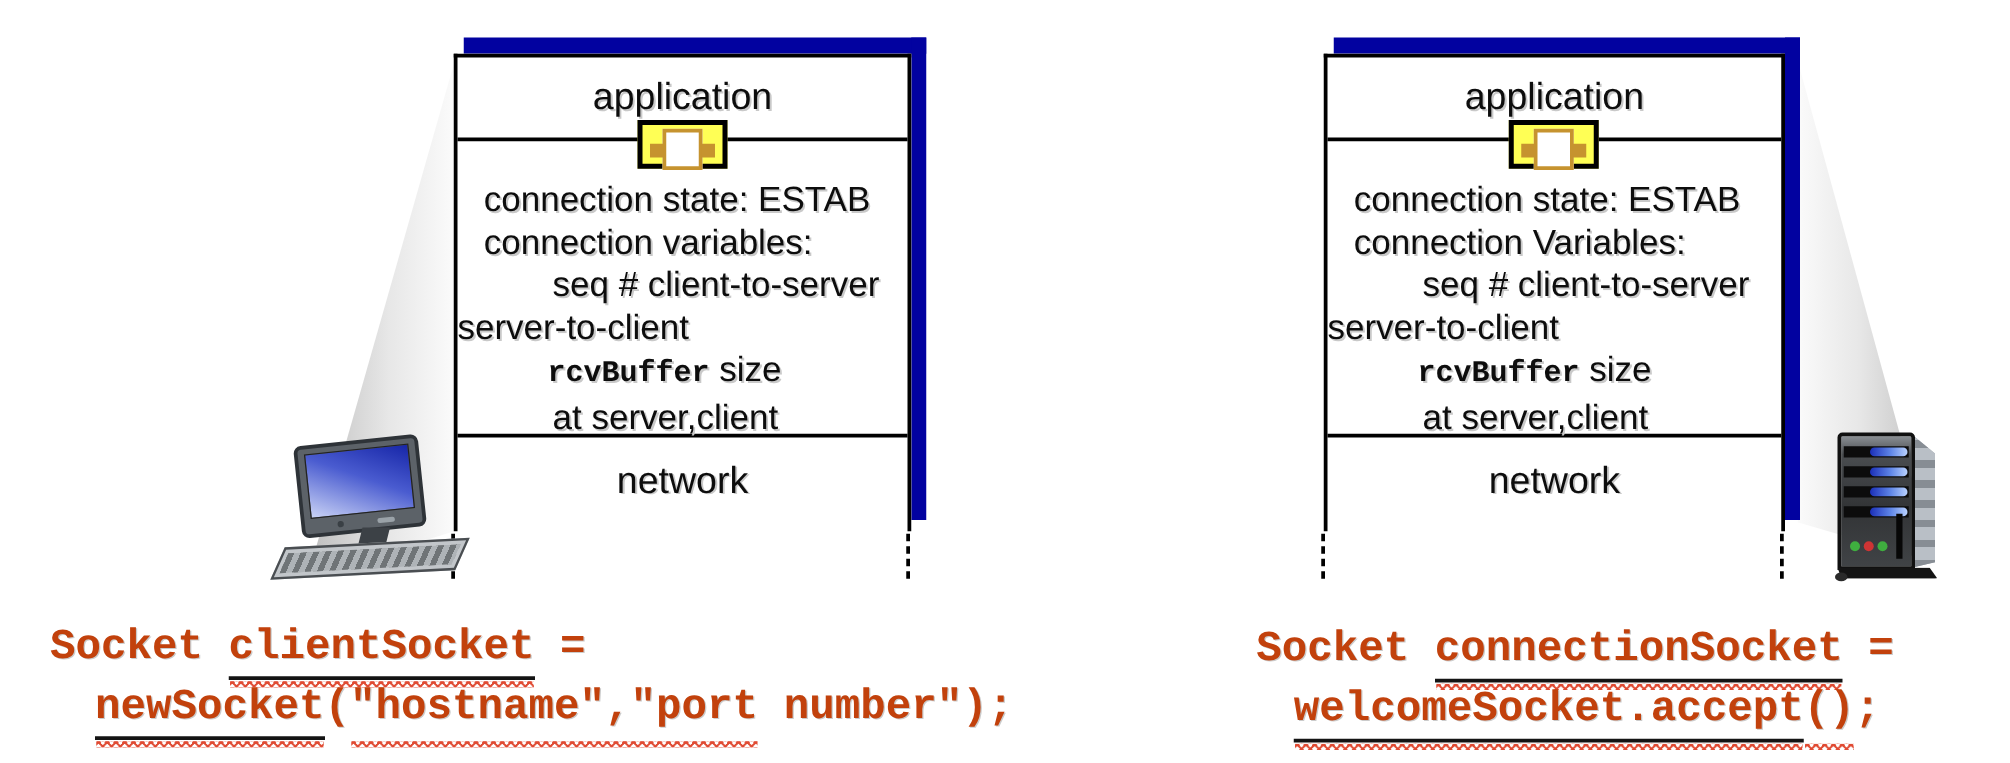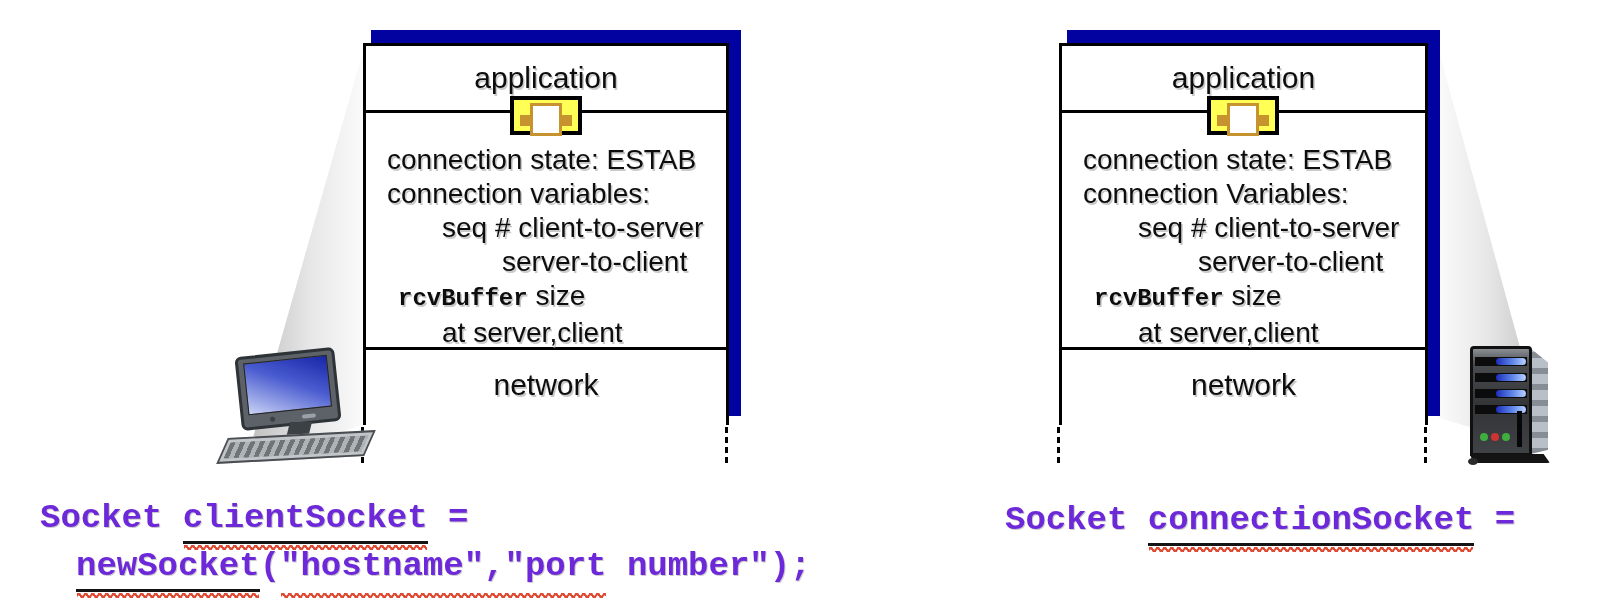--- a/index.html
+++ b/index.html
@@ -21,39 +21,39 @@
   
   .stackbox{position:absolute;top:43px;width:366px;height:382px;background:#ffffff;
     border:3px solid #000;border-bottom:none;box-sizing:border-box;z-index:3;}
   .sec-app{height:64px;line-height:64px;text-align:center;font-size:30px;
     border-bottom:3px solid #000;text-shadow:1.5px 1.5px 0 #c9c9c9;}
   .sec-mid{height:237px;border-bottom:3px solid #000;box-sizing:border-box;
     padding-top:30px;font-size:28px;line-height:34px;text-shadow:1.5px 1.5px 0 #c9c9c9;}
   .sec-net{height:72px;line-height:70px;text-align:center;font-size:30px;
     text-shadow:1.5px 1.5px 0 #c9c9c9;}
   .sline{white-space:nowrap;}
-  .ind-a{padding-left:21px}.ind-b{padding-left:76px}.ind-c{padding-left:136px}
-  .ind-d{padding-left:32px}.ind-e{padding-left:76px}
+  .ind-a{padding-left:21px}.ind-b{padding-left:76px}.ind-c{}
+  .ind-d{padding-left:72px}.ind-e{padding-left:76px}
   .mono{font-family:"Liberation Mono",monospace;font-weight:bold;font-size:24px;}
 
   
   .socket{position:absolute;top:96px;width:72px;height:39px;background:var(--sockyellow);
     border:4px solid #000;box-sizing:border-box;z-index:4;}
   .socket .door{position:absolute;left:50%;top:3px;transform:translateX(-50%);
     width:26px;height:27px;background:#fff;border:3px solid var(--socktrim);}
   .socket .pin{position:absolute;width:11px;height:11px;background:var(--socktrim);bottom:5px;}
   .socket .pin.l{left:6px;}
   .socket .pin.r{right:6px;}
 
   
   .dash{position:absolute;top:427px;height:36px;width:0;border-left:3px dashed #000;z-index:3;}
 
   
   .code{position:absolute;font-family:"Liberation Mono",monospace;font-weight:bold;
-    font-size:34px;line-height:45px;white-space:nowrap;z-index:5;color:#6d28d9;
+    font-size:34px;line-height:45px;white-space:nowrap;z-index:5;color:#c2410c;
     text-shadow:1px 1px 0 rgba(140,140,140,.45);}
   .code .l2{margin-left:36px;}
   .code .l2.s{margin-left:30px;}
   .seg{position:relative;display:inline-block;white-space:pre;}
   .u-solid{border-bottom:3px solid #141414;}
   .u-wavy::after{content:"";position:absolute;left:1px;right:1px;bottom:-9px;height:5px;
     background-image:
       linear-gradient(45deg,transparent 40%,var(--sqred) 40%,var(--sqred) 62%,transparent 62%),
       linear-gradient(-45deg,transparent 40%,var(--sqred) 40%,var(--sqred) 62%,transparent 62%);
     background-size:7px 5px;background-position:0 0,3.5px 0;background-repeat:repeat-x;}
@@ -196,16 +196,17 @@
         <div class="sv-led g1"></div>
         <div class="sv-led r"></div>
         <div class="sv-led g2"></div>
       </div>
       <div class="sv-base"></div>
       <div class="sv-foot"></div>
     </div>
 
     <div class="code" style="left:1005px;top:498px;">
       <div class="l1"><span class="seg">Socket </span><span class="seg u-solid u-wavy">connectionSocket</span><span class="seg"> =</span></div>
+      <div class="l2 s"><span class="seg u-solid u-wavy">welcomeSocket.accept</span><span class="seg u-wavy">()</span><span class="seg">;</span></div>
     </div>
   </div>
 
 </div>
 
 </body></html>

